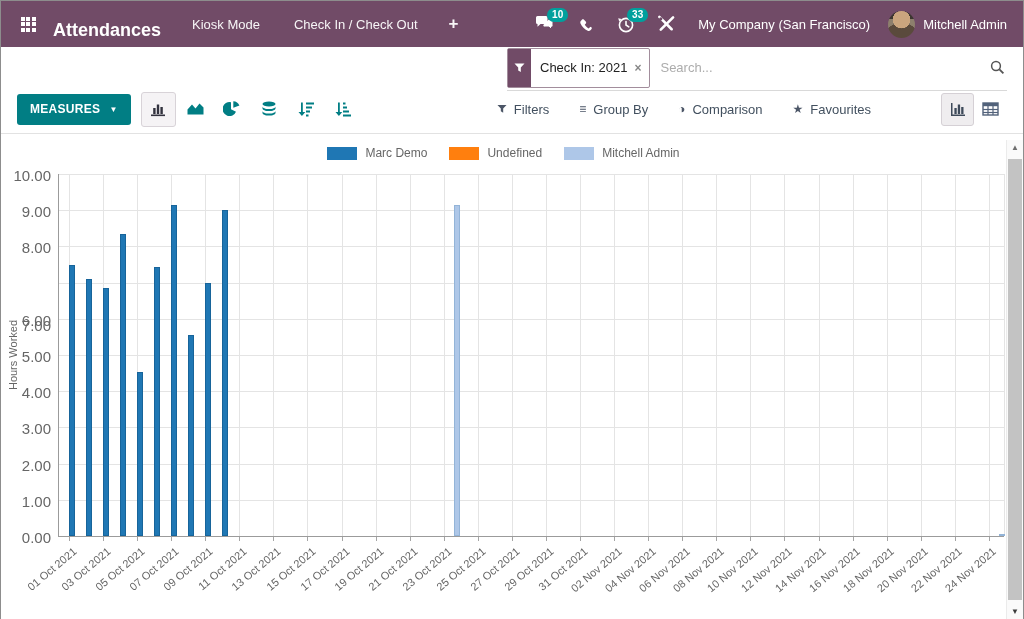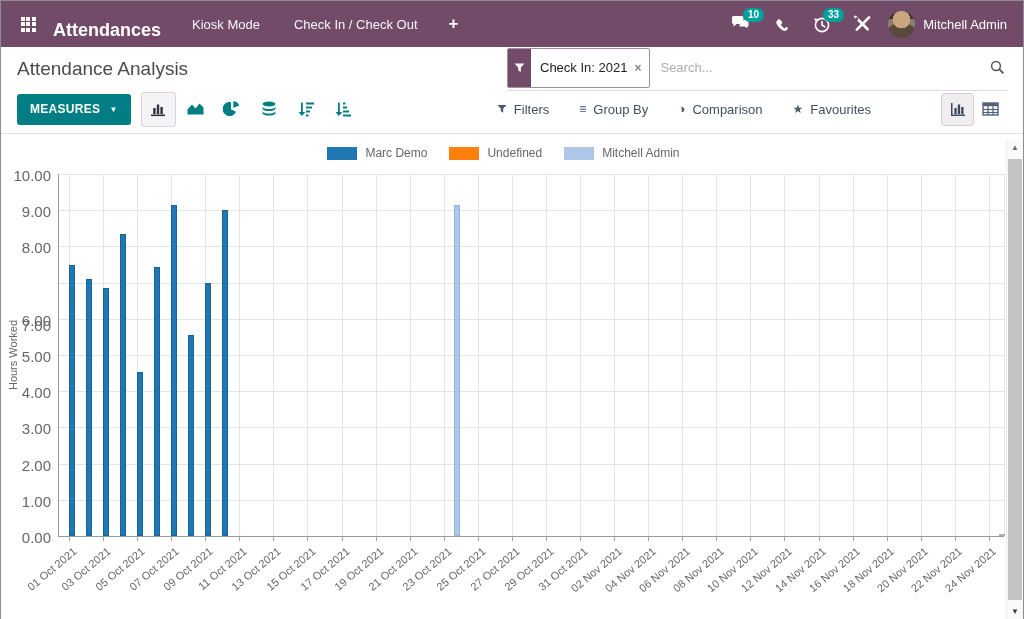--- a/index.html
+++ b/index.html
@@ -147,28 +147,28 @@
         </svg>
         <span class="badge">33</span>
       </div>
       <div class="nav-icon">
         <svg width="18" height="18" viewBox="0 0 18 18">
           <rect x="8" y="-2" width="2.6" height="20" rx="1.3" fill="#fff" transform="rotate(45 9 9)"></rect>
           <rect x="8" y="-2" width="2.6" height="20" rx="1.3" fill="#fff" transform="rotate(-45 9 9)"></rect>
           <circle cx="3.8" cy="3.8" r="1.6" fill="#714B67"></circle>
         </svg>
       </div>
+      <div class="nav-company">My Company (San Francisco)</div>
       <div class="avatar"></div>
       <div class="nav-user">Mitchell Admin</div>
     </div>
   </nav>
 
   <div class="cp">
     <div class="cp-top">
-      <div class="cp-title">Attendance Analysis</div>
       <div class="searchview">
         <div class="facet">
           <div class="facet-icon">
             <svg width="11" height="10" viewBox="0 0 11 10">
                 <path d="M0.5 0.5 H10.5 L6.8 4.5 V9 L4.2 7.6 V4.5 Z" fill="#fff"></path>
               </svg>
           </div>
           <div class="facet-label">Check In: 2021</div>
           <div class="facet-remove">×</div>
         </div>

